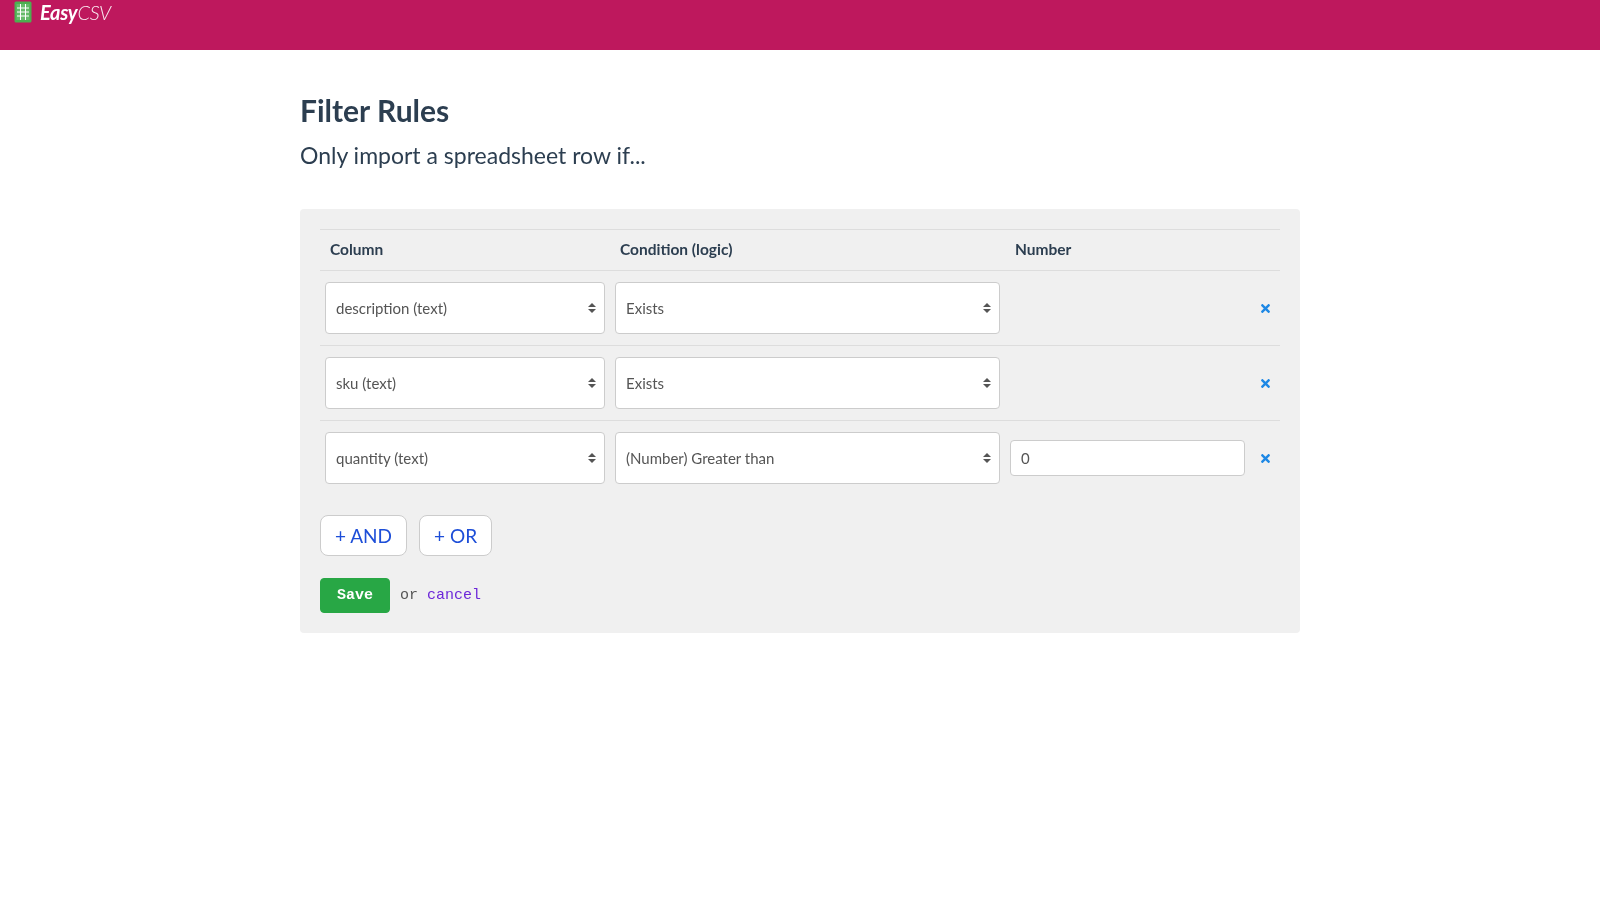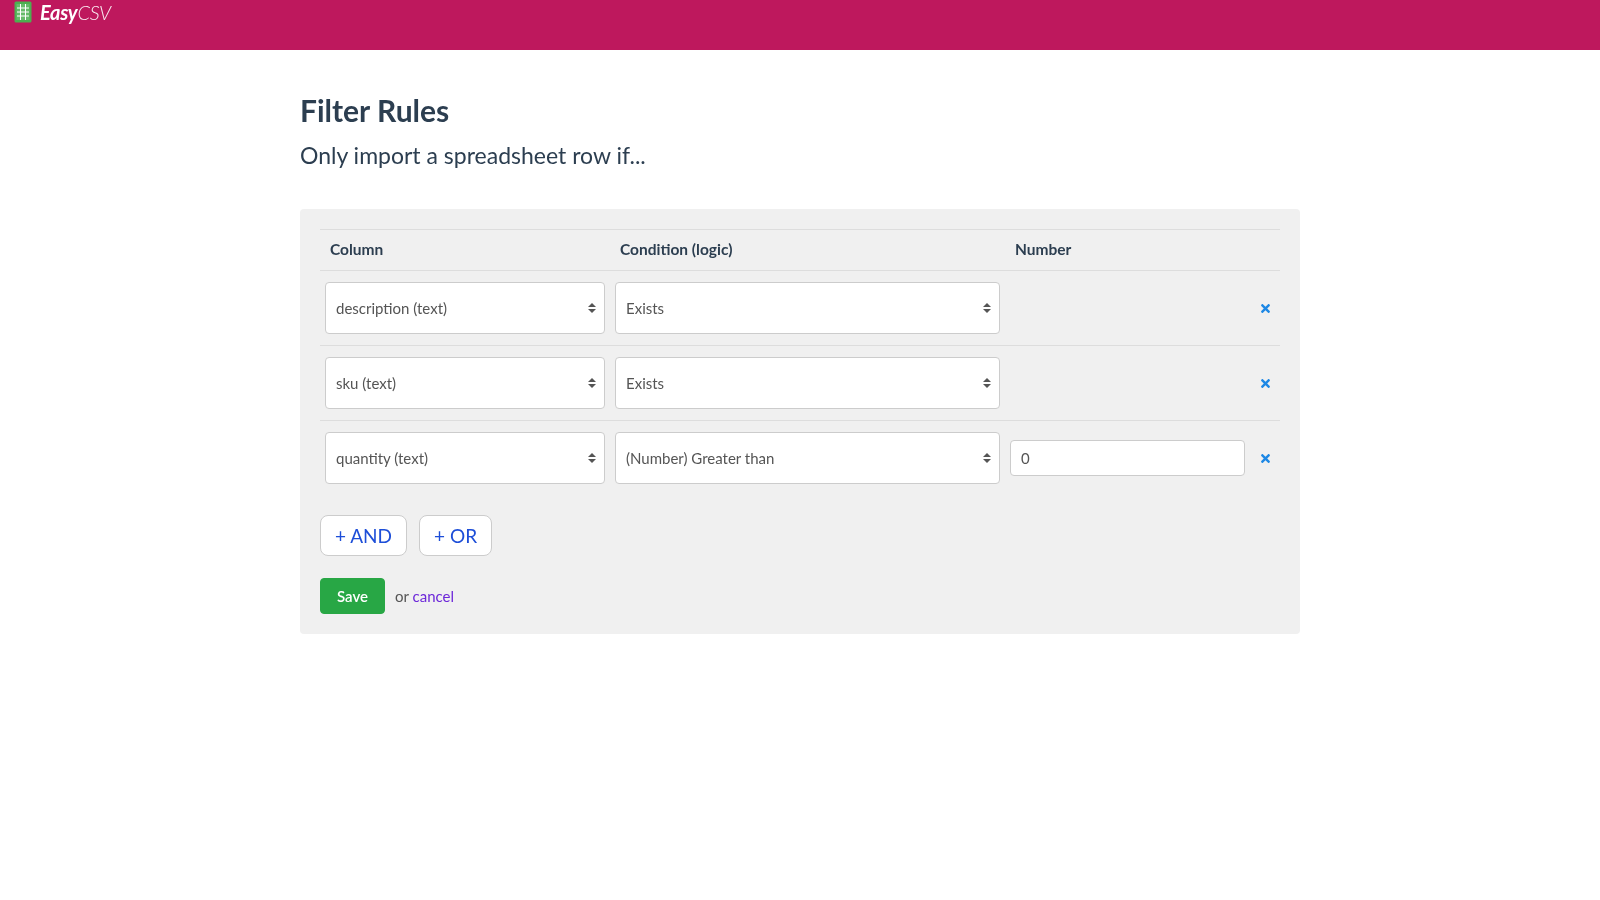--- a/index.html
+++ b/index.html
@@ -171,20 +171,21 @@
       font-size: 19px;
       color: #1d4ed8;
       cursor: pointer;
       font-family: inherit;
     }
     .action-row {
       margin-top: 22px;
       display: flex;
       align-items: center;
       gap: 10px;
+      font-family: Liberation Mono, monospace;
     }
     .btn-save {
       background: #28a745;
       border: 1px solid #28a745;
       color: #fff;
       border-radius: 4px;
       padding: 8px 16px;
       font-size: 15px;
       font-weight: 600;
       cursor: pointer;

